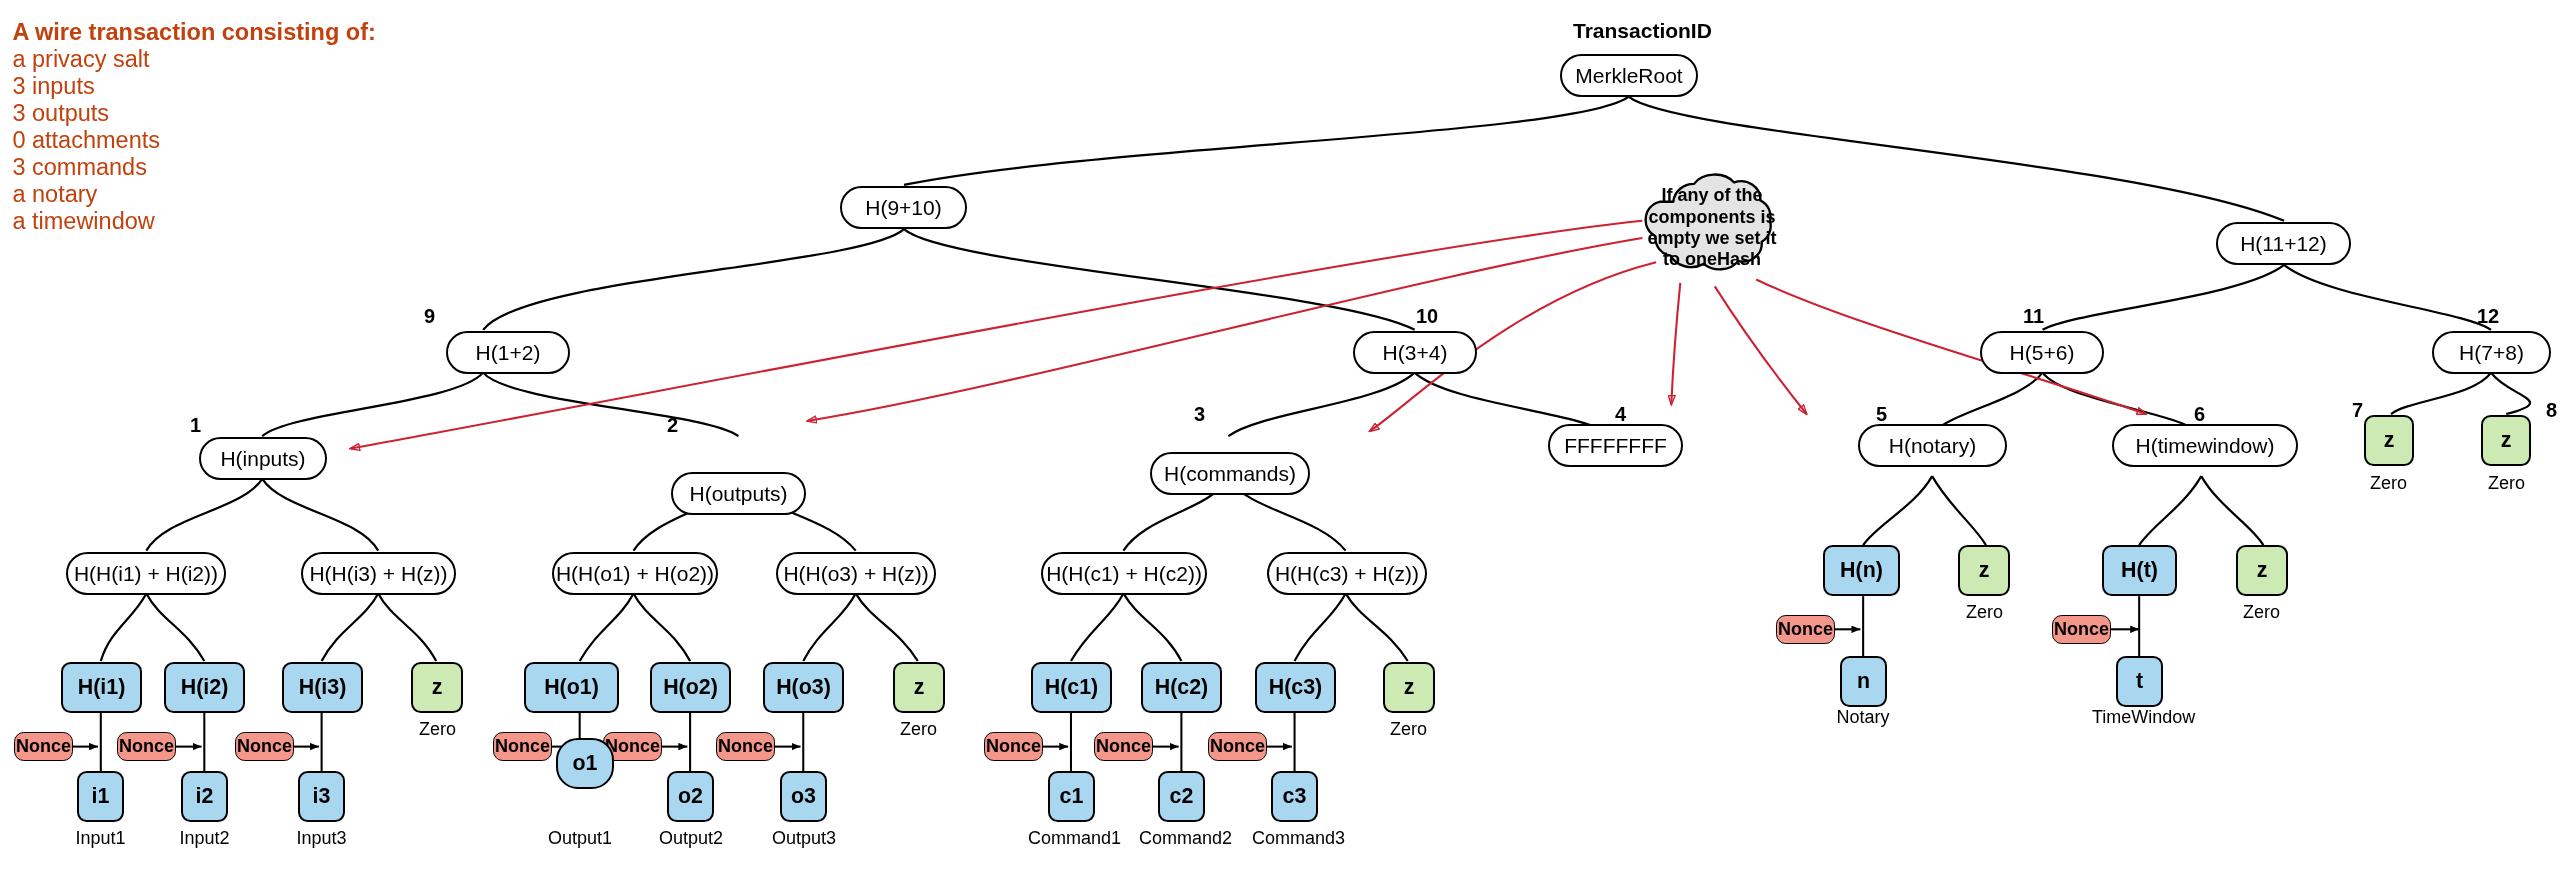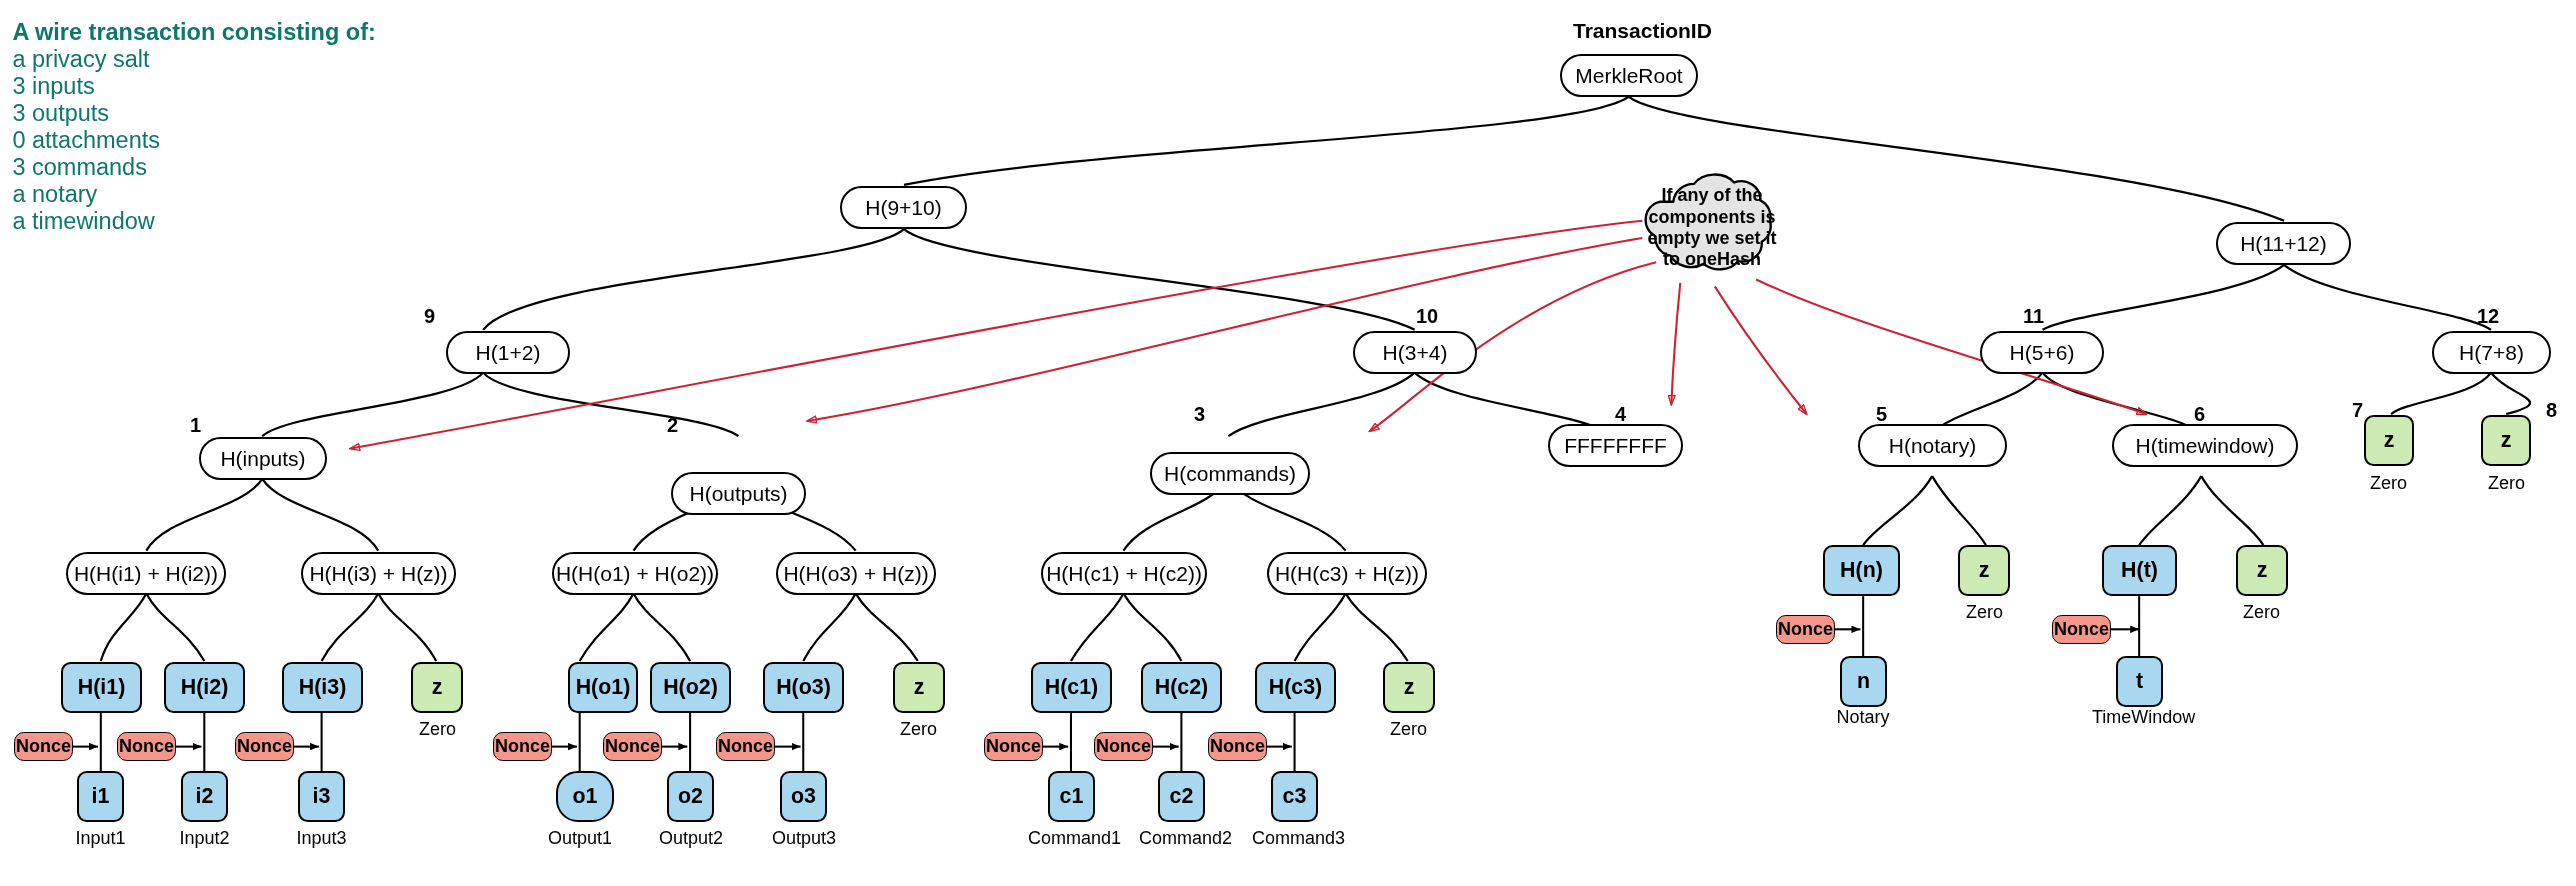--- a/index.html
+++ b/index.html
@@ -1,20 +1,20 @@
 <!DOCTYPE html>
 <html style="font-size:11px"><head>
 <meta charset="utf-8">
 <style>
   html,body{margin:0;padding:0;background:#ffffff;}
   body{font-family:"Liberation Sans","DejaVu Sans",sans-serif;}
   #stage{position:relative;width:2576px;height:886px;background:#ffffff;overflow:hidden;}
   #wires{position:absolute;left:0;top:0;width:2576px;height:886px;pointer-events:none;}
 
-  .legend{position:absolute;left:12.4px;top:19.3px;font-size:23.5px;line-height:27px;color:#0f766e;white-space:nowrap;}
+  .legend{position:absolute;left:12.4px;top:19.3px;font-size:23.5px;line-height:27px;color:#c2410c;white-space:nowrap;}
   .legend .hd{font-weight:bold;}
 
   
   .node{position:absolute;display:flex;align-items:center;justify-content:center;
         box-sizing:border-box;border:2.1px solid #000;background:#fff;color:#000;
         text-align:center;}
   .hashnode{border-radius:689px;font-size:21px;height:43px;}
   .leafnode{border-radius:9.7px;font-weight:bold;font-size:21.4px;height:51px;}
   .leafnode.blue{background:#a9d7f0;}
   .leafnode.green{background:#cdeab4;}
@@ -196,21 +196,21 @@
   <div class="node hashnode" style="left:776px;top:552px;width:160px;">H(H(o3) + H(z))</div>
   <div class="node hashnode" style="left:1041px;top:552px;width:166px;">H(H(c1) + H(c2))</div>
   <div class="node hashnode" style="left:1267px;top:552px;width:160px;">H(H(c3) + H(z))</div>
 
   <div class="node leafnode blue" style="left:61px;top:662px;width:81px;">H(i1)</div>
   <div class="node leafnode blue" style="left:164px;top:662px;width:81px;">H(i2)</div>
   <div class="node leafnode blue" style="left:282px;top:662px;width:81px;">H(i3)</div>
   <div class="node leafnode green" style="left:411px;top:662px;width:52px;">z</div>
   <div class="cap" style="left:406px;top:719px;width:63px;">Zero</div>
 
-  <div class="node leafnode blue" style="left:568px;top:662px;width:70px;">H(o1)</div>
+  <div class="node leafnode blue" style="left:524px;top:662px;width:95px;">H(o1)</div>
   <div class="node leafnode blue" style="left:650px;top:662px;width:81px;">H(o2)</div>
   <div class="node leafnode blue" style="left:763px;top:662px;width:81px;">H(o3)</div>
   <div class="node leafnode green" style="left:893px;top:662px;width:52px;">z</div>
   <div class="cap" style="left:887px;top:719px;width:63px;">Zero</div>
 
   <div class="node leafnode blue" style="left:1031px;top:662px;width:81px;">H(c1)</div>
   <div class="node leafnode blue" style="left:1141px;top:662px;width:81px;">H(c2)</div>
   <div class="node leafnode blue" style="left:1255px;top:662px;width:81px;">H(c3)</div>
   <div class="node leafnode green" style="left:1383px;top:662px;width:52px;">z</div>
   <div class="cap" style="left:1377px;top:719px;width:63px;">Zero</div>
@@ -235,21 +235,21 @@
   <div class="node noncenode" style="left:1776px;top:615px;width:59px;">Nonce</div>
   <div class="node noncenode" style="left:2052px;top:615px;width:59px;">Nonce</div>
 
   <div class="node leafnode blue" style="left:77px;top:771px;width:47px;">i1</div>
   <div class="cap" style="left:69px;top:828px;width:63px;">Input1</div>
   <div class="node leafnode blue" style="left:181px;top:771px;width:47px;">i2</div>
   <div class="cap" style="left:173px;top:828px;width:63px;">Input2</div>
   <div class="node leafnode blue" style="left:298px;top:771px;width:47px;">i3</div>
   <div class="cap" style="left:290px;top:828px;width:63px;">Input3</div>
 
-  <div class="node leafnode blue" style="left:556px;top:771px;width:58px;border-radius:22px;">o1</div>
+  <div class="node leafnode blue" style="left:556px;top:738px;width:58px;border-radius:22px;">o1</div>
   <div class="cap" style="left:545px;top:828px;width:70px;">Output1</div>
   <div class="node leafnode blue" style="left:667px;top:771px;width:47px;">o2</div>
   <div class="cap" style="left:656px;top:828px;width:70px;">Output2</div>
   <div class="node leafnode blue" style="left:780px;top:771px;width:47px;">o3</div>
   <div class="cap" style="left:769px;top:828px;width:70px;">Output3</div>
 
   <div class="node leafnode blue" style="left:1048px;top:771px;width:47px;">c1</div>
   <div class="cap" style="left:1028px;top:828px;width:88px;">Command1</div>
   <div class="node leafnode blue" style="left:1158px;top:771px;width:47px;">c2</div>
   <div class="cap" style="left:1139px;top:828px;width:88px;">Command2</div>

